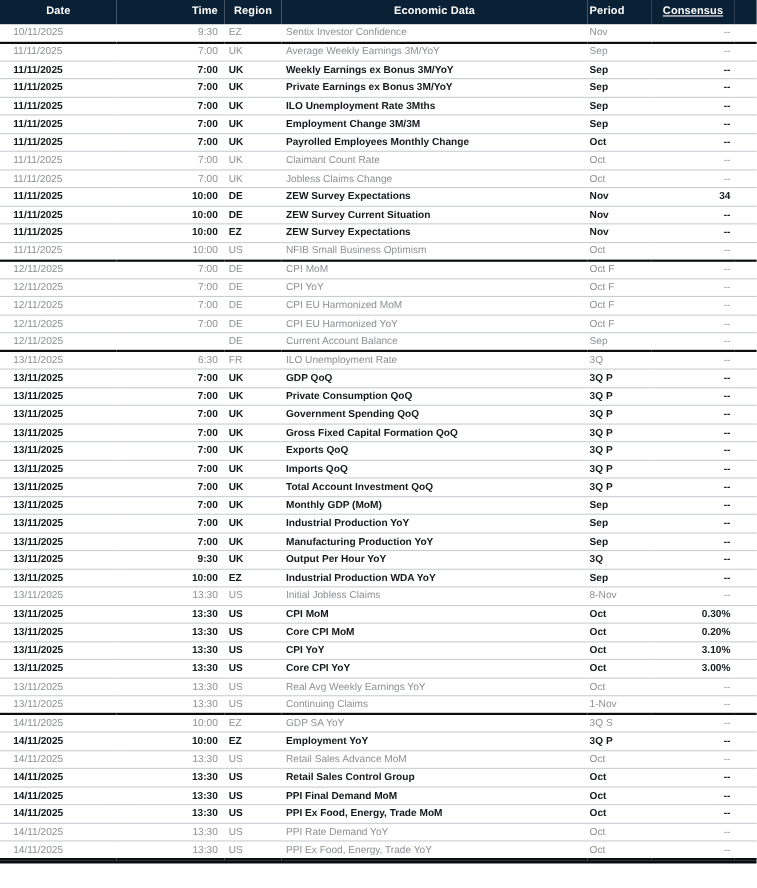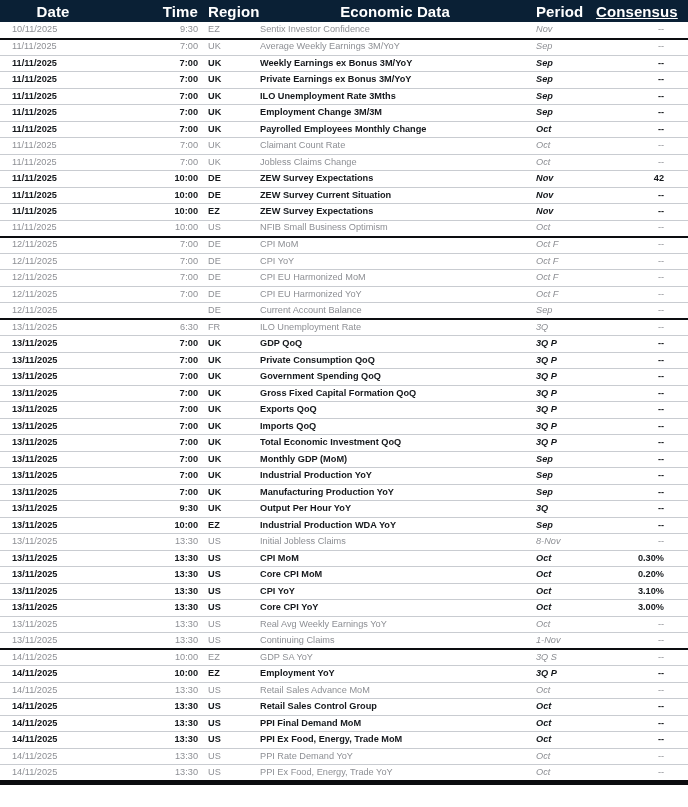--- a/index.html
+++ b/index.html
@@ -26,29 +26,29 @@
     font-size: 9.2px;
     line-height: 1;
   }
   thead tr.header-row {
     background: #0a2035;
     height: 22px;
   }
   thead th {
     color: #ffffff;
     font-weight: bold;
-    font-size: 15px;
+    font-size: 10px;
     padding: 0 4px;
     vertical-align: middle;
     letter-spacing: 0.1px;
     white-space: nowrap;
   }
   th.col-date     { width: 98px;  text-align: center; }
   th.col-time     { width: 88px;  text-align: right; padding-right: 6px; }
-  th.col-region   { width: 44px;  text-align: right;  padding-left: 4px; margin-left: 24px; }
+  th.col-region   { width: 44px;  text-align: center;  padding-left: 4px; margin-left: 24px; }
   th.col-data     { width: 270px; text-align: center; }
   th.col-period   { width: 52px;  text-align: left;  padding-left: 2px; }
   th.col-consensus{ width: 68px;  text-align: center; padding-right: 4px; text-decoration: underline; }
   th.col-last     { width: 68px;  text-align: right; padding-right: 2px; }
 
   tbody tr.data-row {
     height: 16.5px;
     border-bottom: 1px solid #c9ccd1;
   }
   tbody tr.data-row td {
@@ -63,21 +63,21 @@
     color: #15181c;
     font-weight: bold;
   }
   tbody tr.group-end {
     border-bottom: 2.5px solid #0c0d10;
   }
   tbody tr.data-row td.c-date      { text-align: left;  padding-left: 12px; }
   tbody tr.data-row td.c-time      { text-align: right; padding-right: 6px; }
   tbody tr.data-row td.c-region    { text-align: left;  padding-left: 4px; }
   tbody tr.data-row td.c-data      { text-align: left;  padding-left: 4px; }
-  tbody tr.data-row td.c-period    { text-align: left;  padding-left: 2px; font-style: italic; }
+  tbody tr.data-row td.c-period    { text-align: left;  padding-left: 2px; }
   tbody tr.data-row td.c-consensus { text-align: right; padding-right: 4px; }
   tbody tr.data-row td.c-last      { text-align: right; padding-right: 2px; }
 
   .table-bottom-rule {
     width: 688px;
     height: 2.5px;
     background: #0c0d10;
   }
 </style>
 </head>
@@ -177,21 +177,21 @@
           <td class="c-period">Oct</td>
           <td class="c-consensus">--</td>
           <td class="c-last">25.8k</td>
         </tr>
         <tr class="data-row bold">
           <td class="c-date">11/11/2025</td>
           <td class="c-time">10:00</td>
           <td class="c-region">DE</td>
           <td class="c-data">ZEW Survey Expectations</td>
           <td class="c-period">Nov</td>
-          <td class="c-consensus">42</td>
+          <td class="c-consensus">34</td>
           <td class="c-last">39.3</td>
         </tr>
         <tr class="data-row bold">
           <td class="c-date">11/11/2025</td>
           <td class="c-time">10:00</td>
           <td class="c-region">DE</td>
           <td class="c-data">ZEW Survey Current Situation</td>
           <td class="c-period">Nov</td>
           <td class="c-consensus">--</td>
           <td class="c-last">-80</td>
@@ -319,21 +319,21 @@
           <td class="c-region">UK</td>
           <td class="c-data">Imports QoQ</td>
           <td class="c-period">3Q P</td>
           <td class="c-consensus">--</td>
           <td class="c-last">0.00%</td>
         </tr>
         <tr class="data-row bold">
           <td class="c-date">13/11/2025</td>
           <td class="c-time">7:00</td>
           <td class="c-region">UK</td>
-          <td class="c-data">Total Economic Investment QoQ</td>
+          <td class="c-data">Total Account Investment QoQ</td>
           <td class="c-period">3Q P</td>
           <td class="c-consensus">--</td>
           <td class="c-last">-1.10%</td>
         </tr>
         <tr class="data-row bold">
           <td class="c-date">13/11/2025</td>
           <td class="c-time">7:00</td>
           <td class="c-region">UK</td>
           <td class="c-data">Monthly GDP (MoM)</td>
           <td class="c-period">Sep</td>

